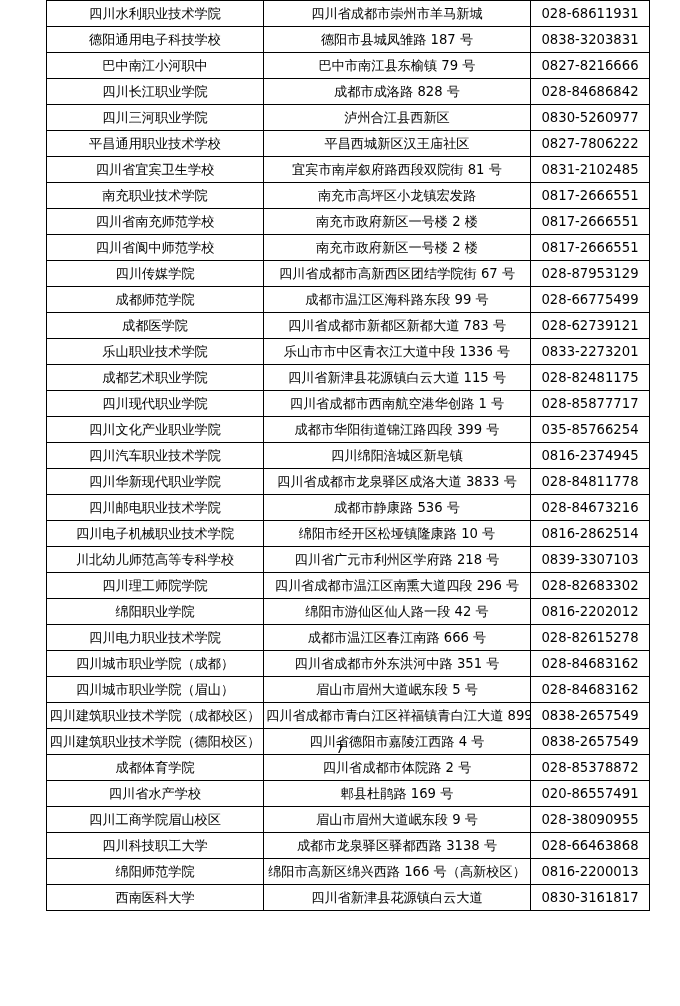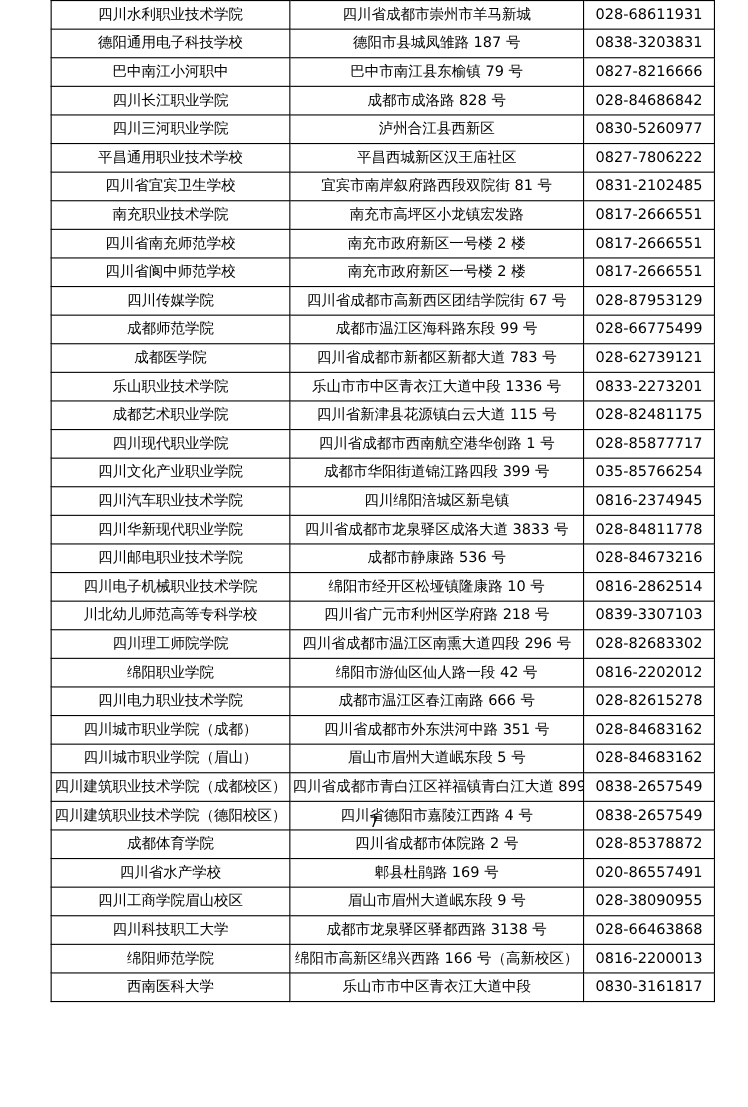--- a/index.html
+++ b/index.html
@@ -222,19 +222,19 @@
           <td class="c-addr">成都市龙泉驿区驿都西路 3138 号</td>
           <td class="c-phone">028-66463868</td>
         </tr>
         <tr>
           <td class="c-name">绵阳师范学院</td>
           <td class="c-addr">绵阳市高新区绵兴西路 166 号（高新校区）</td>
           <td class="c-phone">0816-2200013</td>
         </tr>
         <tr>
           <td class="c-name">西南医科大学</td>
-          <td class="c-addr">乐山市市中区青衣江大道中段</td>
+          <td class="c-addr">四川省新津县花源镇白云大道</td>
           <td class="c-phone">0830-3161817</td>
         </tr>
       </tbody>
   </table>
   <div class="page-number">7</div>
 </div>
 
 </body></html>

